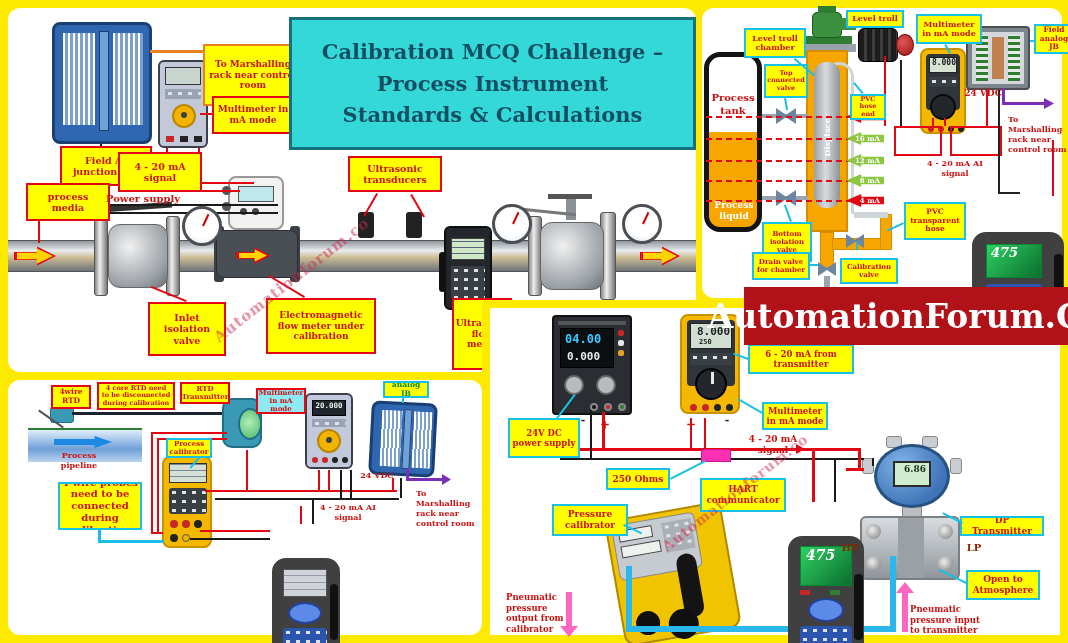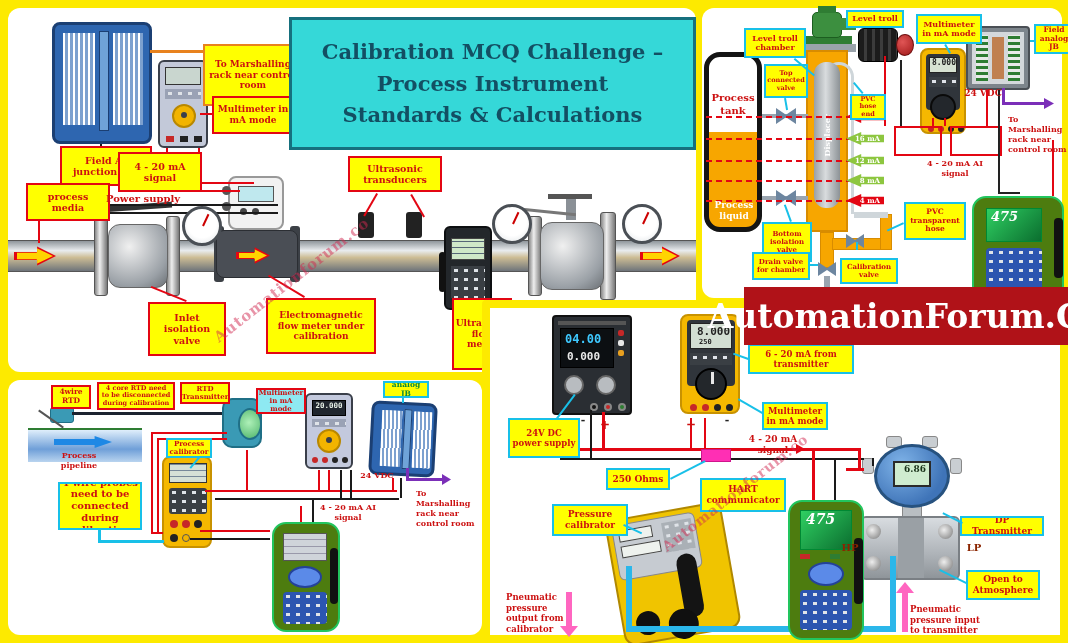--- a/index.html
+++ b/index.html
@@ -32,21 +32,21 @@
   .dash{position:absolute;border-top:2px dashed #e30613;z-index:7;}
   .wm{position:absolute;color:rgba(210,40,80,.5);font-weight:bold;font-size:15px;transform:rotate(-38deg);
       transform-origin:0 50%;z-index:9;letter-spacing:1px;white-space:nowrap;}
   .dots{background-image:radial-gradient(circle 2px,#dfe3e8 0 2px,transparent 2px);background-size:10px 9px;}
   .title-box{position:absolute;left:289px;top:17px;width:407px;height:133px;background:#35d8d8;
       border:3px solid #16707e;box-sizing:border-box;display:flex;flex-direction:column;align-items:center;
       justify-content:center;z-index:10;color:#134f63;font-weight:bold;font-size:21px;line-height:1.5;text-align:center;}
   .logo{position:absolute;left:744px;top:287px;width:324px;height:58px;background:#b01218;z-index:11;
       display:flex;align-items:center;justify-content:center;color:#fff;font-weight:bold;font-size:33px;}
   .screen-green{background:linear-gradient(135deg,#2fcf62,#0b6e2f);}
-  .hart{position:absolute;background:#4d7c0f;border:2px solid #22c55e;border-radius:14px;}
+  .hart{position:absolute;background:#404040;border:2px solid #404040;border-radius:14px;margin-top:36px;}
 </style>
 </head>
 <body>
 
 <div class="stage">
 
   <div class="layer" style="z-index:1">
     <div class="panel" style="left:8px;top:8px;width:688px;height:364px"></div>
     <div class="panel" style="left:702px;top:8px;width:360px;height:290px"></div>
   </div>

